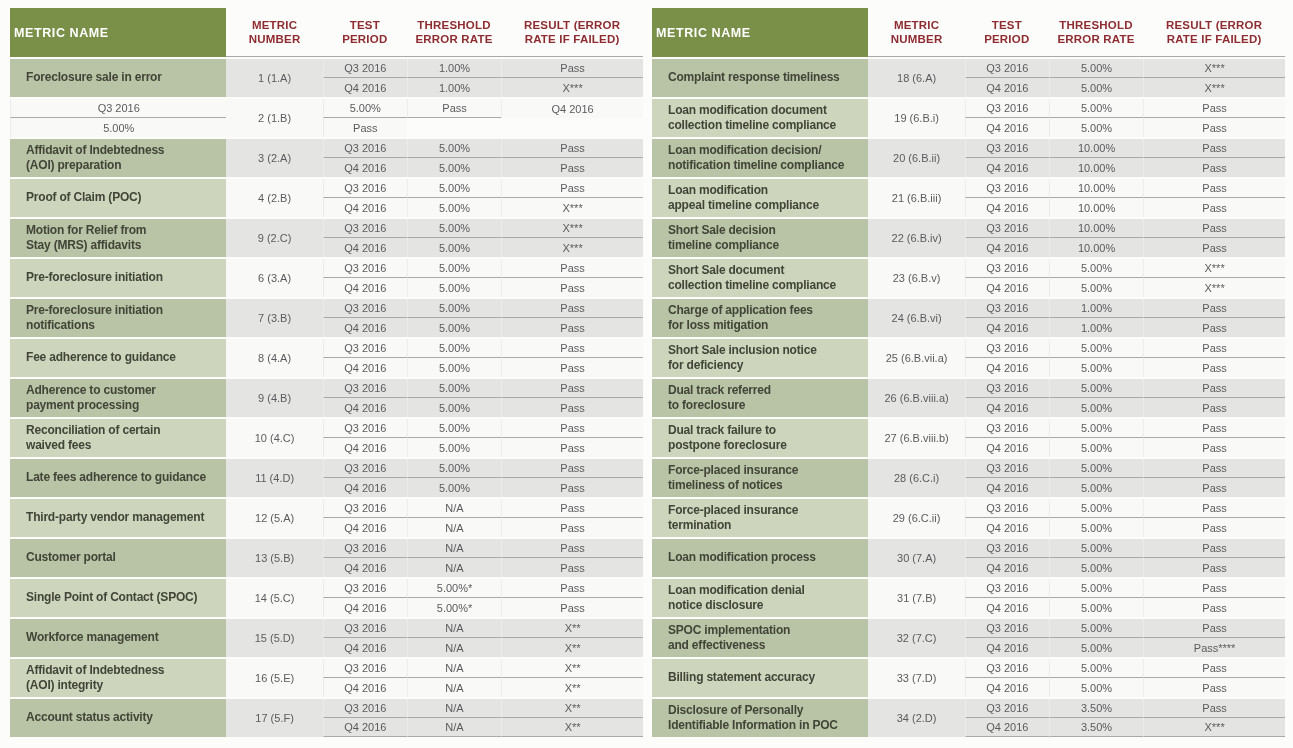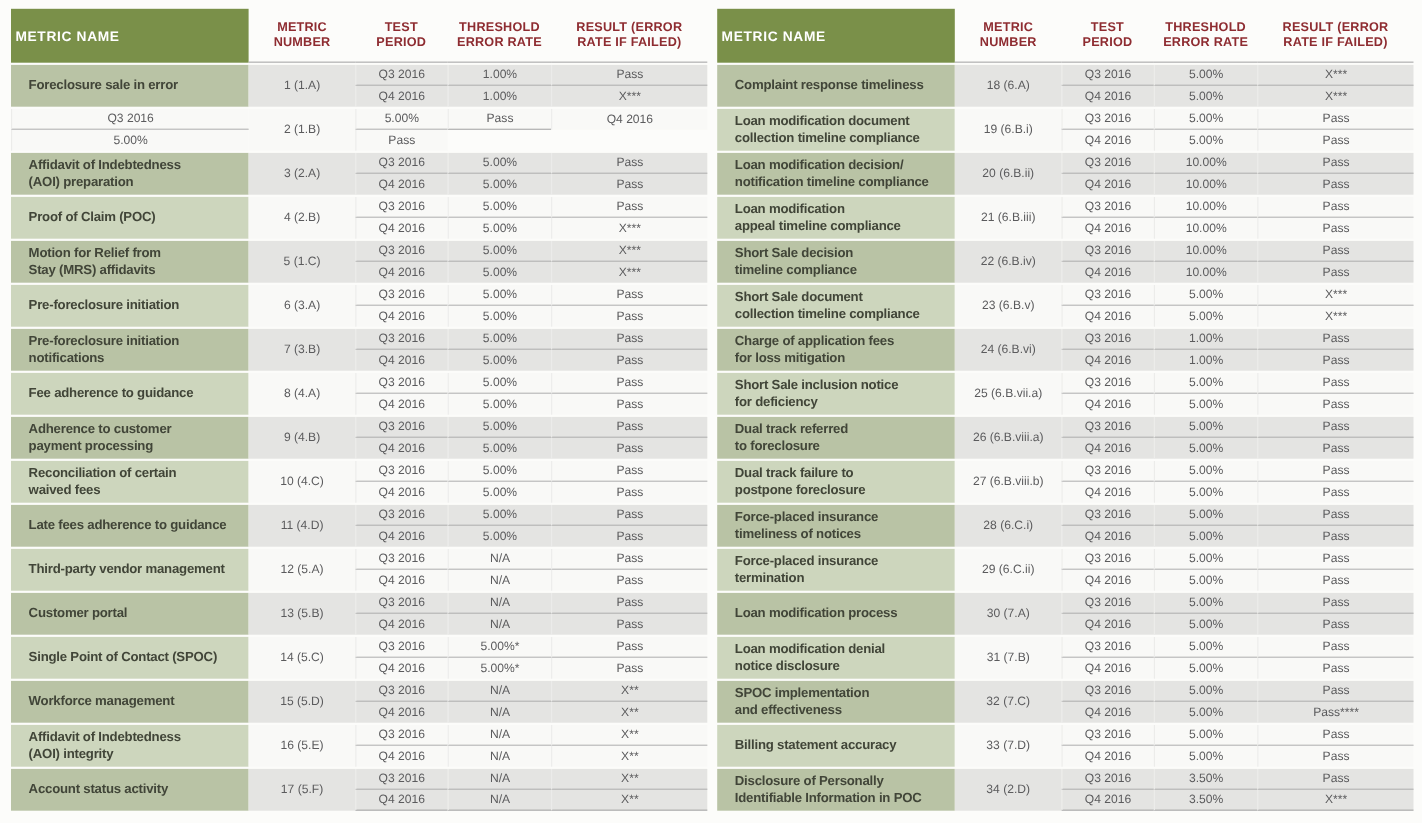--- a/index.html
+++ b/index.html
@@ -121,21 +121,21 @@
     <div class="cell q3">Q3 2016</div>
     <div class="cell q3">5.00%</div>
     <div class="cell q3">Pass</div>
     <div class="cell q4">Q4 2016</div>
     <div class="cell q4">5.00%</div>
     <div class="cell q4">X***</div>
   </div>
       <div class="group grid-row odd">
     <div class="g-name">Motion for Relief from
 Stay (MRS) affidavits</div>
-    <div class="g-num">5 (1.C)</div>
+    <div class="g-num">9 (2.C)</div>
     <div class="cell q3">Q3 2016</div>
     <div class="cell q3">5.00%</div>
     <div class="cell q3">X***</div>
     <div class="cell q4">Q4 2016</div>
     <div class="cell q4">5.00%</div>
     <div class="cell q4">X***</div>
   </div>
       <div class="group grid-row even">
     <div class="g-name">Pre-foreclosure initiation</div>
     <div class="g-num">6 (3.A)</div>

